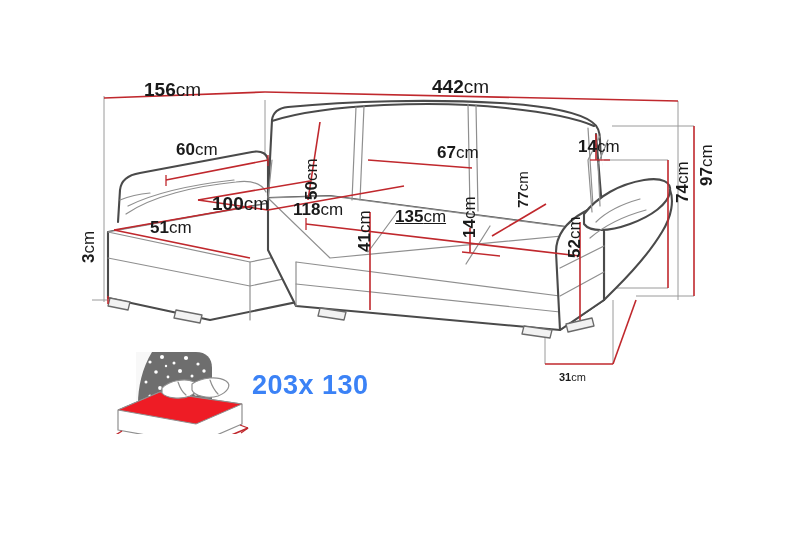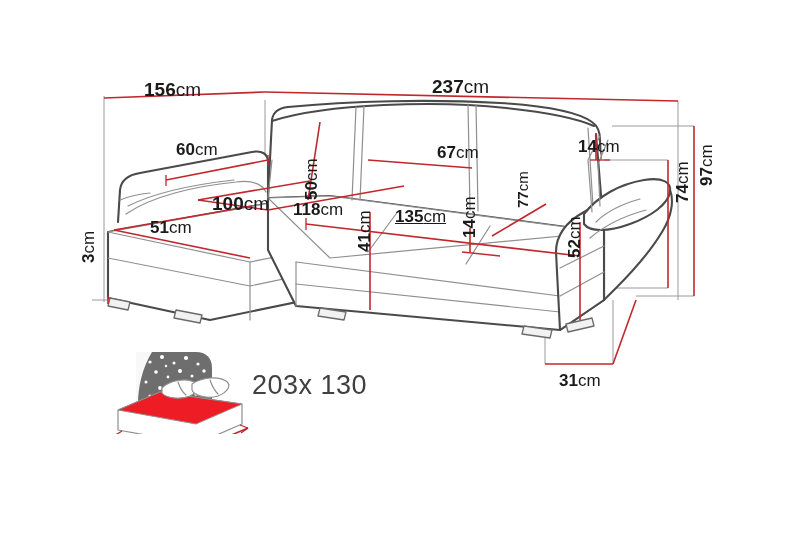--- a/index.html
+++ b/index.html
@@ -36,22 +36,22 @@
   }
   .dim-label .u {
     font-weight: normal;
   }
   .rot90 {
     transform: rotate(-90deg);
     transform-origin: left top;
   }
   #bed-size-label {
     position: absolute;
-    color: #404040;
-    font-weight: normal;
+    color: #3b82f6;
+    font-weight: bold;
     letter-spacing: 0.5px;
     white-space: nowrap;
     font-family: "Liberation Sans", sans-serif;
   }
 </style>
 </head>
 <body>
 
 <div id="stage">
 
@@ -257,34 +257,34 @@
       <line class="dl" x1="196" y1="450" x2="248" y2="428"></line>
       <line class="dlt" x1="114" y1="436" x2="122" y2="431"></line>
       <line class="dlt" x1="114" y1="436" x2="121" y2="441"></line>
       <line class="dlt" x1="248" y1="428" x2="240" y2="425"></line>
       <line class="dlt" x1="248" y1="428" x2="241" y2="433"></line>
     </g>
   </svg>
 
   <div id="labels">
       <div class="dim-label" style="left: 144px; top: 80px; font-size: 19px;"><span class="n">156</span><span class="u">cm</span></div>
-      <div class="dim-label" style="left: 432px; top: 77px; font-size: 19px;"><span class="n">237</span><span class="u">cm</span></div>
+      <div class="dim-label" style="left: 432px; top: 77px; font-size: 19px;"><span class="n">442</span><span class="u">cm</span></div>
       <div class="dim-label" style="left: 176px; top: 141px; font-size: 17px;"><span class="n">60</span><span class="u">cm</span></div>
       <div class="dim-label rot90" style="left: 303px; top: 200px; font-size: 17px;"><span class="n">50</span><span class="u">cm</span></div>
       <div class="dim-label" style="left: 397px; top: 144px; font-size: 17px; margin-left: 40px;"><span class="n">67</span><span class="u">cm</span></div>
       <div class="dim-label" style="left: 578px; top: 138px; font-size: 17px;"><span class="n">14</span><span class="u">cm</span></div>
       <div class="dim-label" style="left: 212px; top: 194px; font-size: 19px;"><span class="n">100</span><span class="u">cm</span></div>
       <div class="dim-label" style="left: 275px; top: 201px; font-size: 17px; margin-left: 18px;"><span class="n">118</span><span class="u">cm</span></div>
       <div class="dim-label" style="left: 150px; top: 219px; font-size: 17px;"><span class="n">51</span><span class="u">cm</span></div>
       <div class="dim-label" style="left: 395px; top: 208px; font-size: 17px; text-decoration: underline;"><span class="n">135</span><span class="u">cm</span></div>
       <div class="dim-label rot90" style="left: 515px; top: 208px; font-size: 15px;"><span class="n">77</span><span class="u">cm</span></div>
       <div class="dim-label rot90" style="left: 461px; top: 238px; font-size: 17px;"><span class="n">14</span><span class="u">cm</span></div>
       <div class="dim-label rot90" style="left: 356px; top: 252px; font-size: 17px;"><span class="n">41</span><span class="u">cm</span></div>
       <div class="dim-label rot90" style="left: 566px; top: 258px; font-size: 17px;"><span class="n">52</span><span class="u">cm</span></div>
       <div class="dim-label rot90" style="left: 698px; top: 186px; font-size: 17px;"><span class="n">97</span><span class="u">cm</span></div>
       <div class="dim-label rot90" style="left: 674px; top: 203px; font-size: 17px;"><span class="n">74</span><span class="u">cm</span></div>
       <div class="dim-label rot90" style="left: 80px; top: 263px; font-size: 17px;"><span class="n">3</span><span class="u">cm</span></div>
-      <div class="dim-label" style="left: 559px; top: 372px; font-size: 17px;"><span class="n">31</span><span class="u">cm</span></div>
+      <div class="dim-label" style="left: 559px; top: 372px; font-size: 11px;"><span class="n">31</span><span class="u">cm</span></div>
     </div>
 
   <div id="bed-size-label" style="left: 252px; top: 370px; font-size: 27px;">203x 130</div>
 
 </div>
 
 </body></html>

